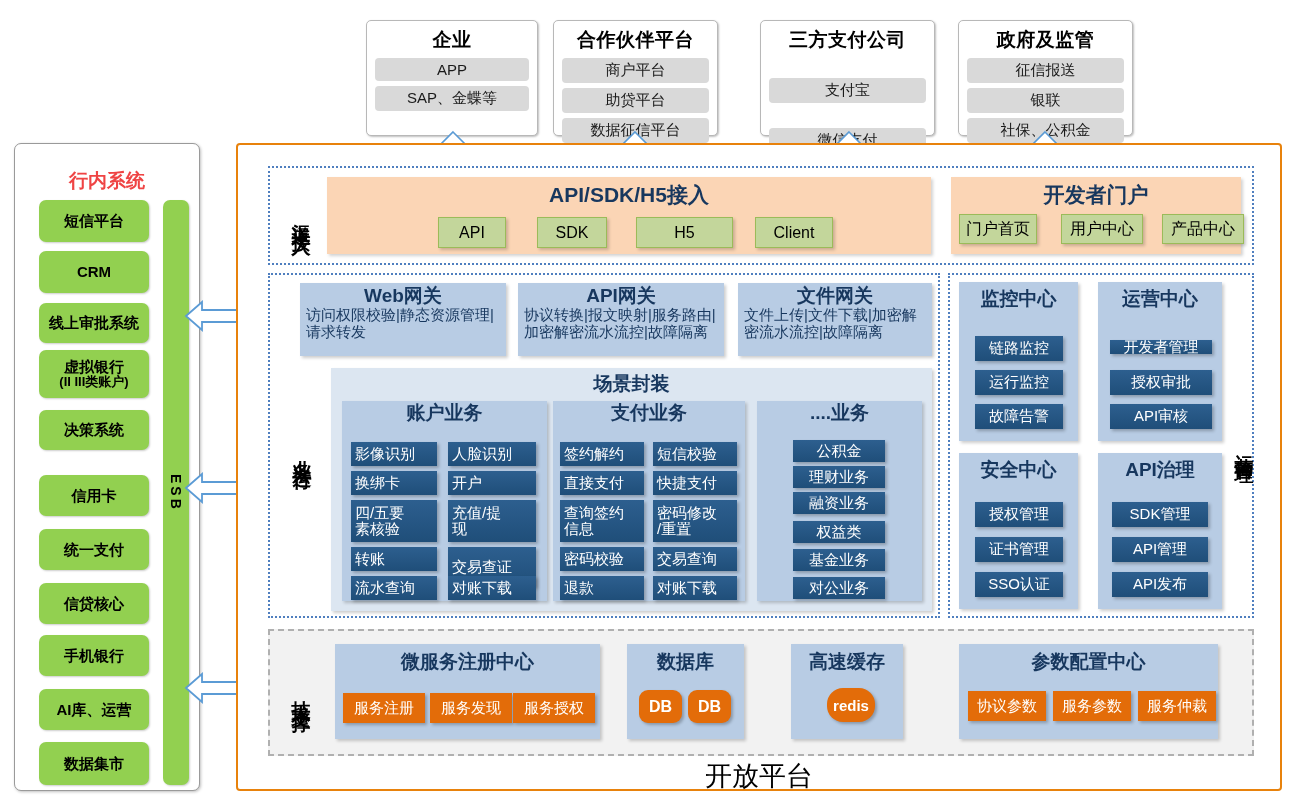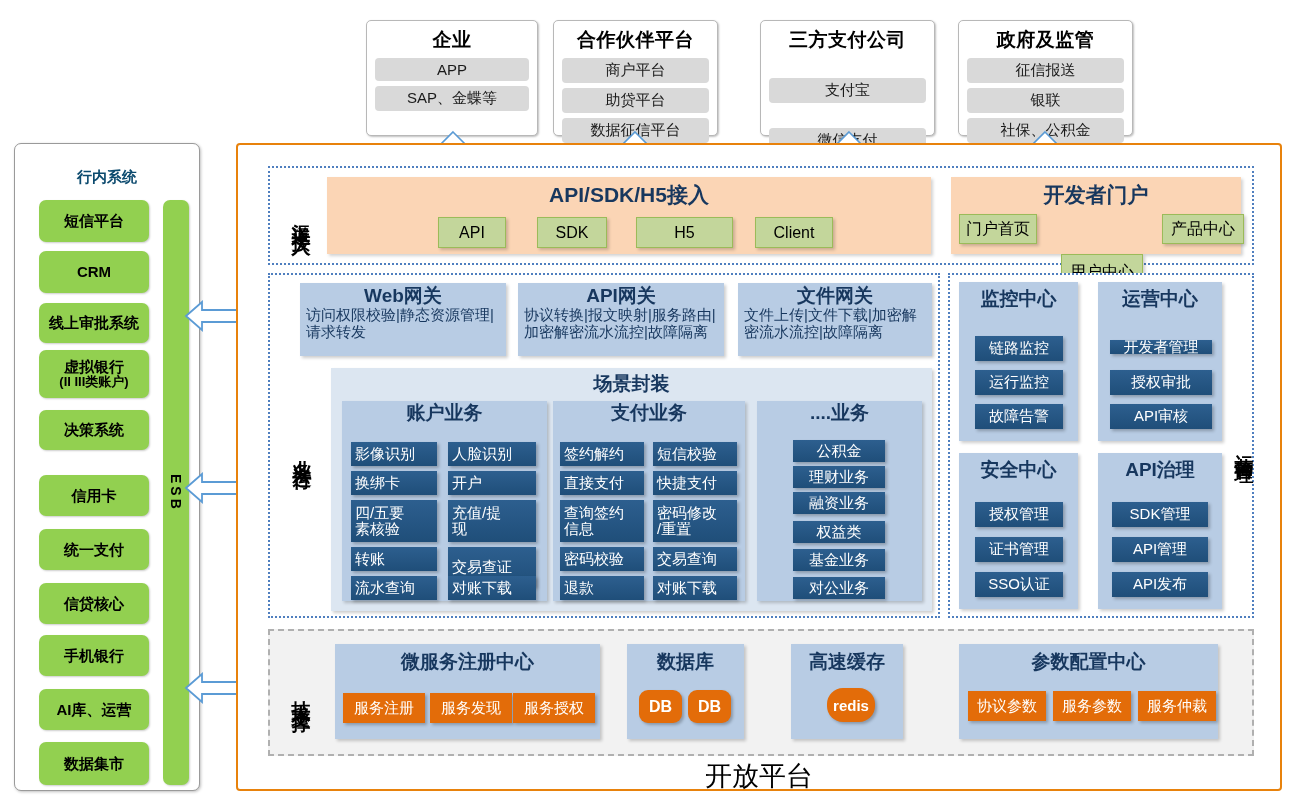--- a/index.html
+++ b/index.html
@@ -36,21 +36,21 @@
   .ext-item:last-child { margin-bottom: 0; }
 
   
   #bank-panel {
     background: #ffffff;
     border: 1px solid #9a9a9a;
     border-radius: 7px;
     box-shadow: 1px 1px 3px rgba(0,0,0,0.25);
   }
   #bank-title {
-    font-weight: bold; font-size: 15px; text-align: center; color: #0c4a6e;
+    font-weight: bold; font-size: 19px; text-align: center; color: #ef4444;
   }
   .bank-item {
     position: absolute; left: 24px; width: 110px;
     background: #92d050; border-radius: 7px;
     color: #000; font-weight: bold; font-size: 15px;
     display: flex; align-items: center; justify-content: center;
     text-align: center; line-height: 1.05;
     box-shadow: 1px 1px 2px rgba(0,0,0,0.2);
   }
   .bank-item .sub { font-size: 13px; display:block; }
@@ -332,21 +332,21 @@
   <div class="green-chip" style="left:755px; top:217px; width:78px; height:31px;">
     <span>Client</span>
     </div>
 
   <div class="orange-panel" style="left:951px; top:177px; width:290px; height:77px;">
     <div class="hdr">开发者门户</div>
   </div>
   <div class="green-chip" style="left:959px; top:214px; width:78px; height:30px;">
     <span>门户首页</span>
     </div>
-  <div class="green-chip" style="left:1061px; top:214px; width:82px; height:36px;margin-top:40px;">
+  <div class="green-chip" style="left:1061px; top:214px; width:82px; height:30px;">
     <span>用户中心</span>
     </div>
   <div class="green-chip" style="left:1162px; top:214px; width:82px; height:30px;">
     <span>产品中心</span>
     </div>
 
   <div class="dotted-sec" style="left:268px; top:273px; width:672px; height:345px;"></div>
   <div class="vlabel" style="left:282px; top:404px; width:30px; height:95px;">业务运行</div>
 
   <div class="gw" style="left:300px; top:283px; width:206px; height:73px;">

